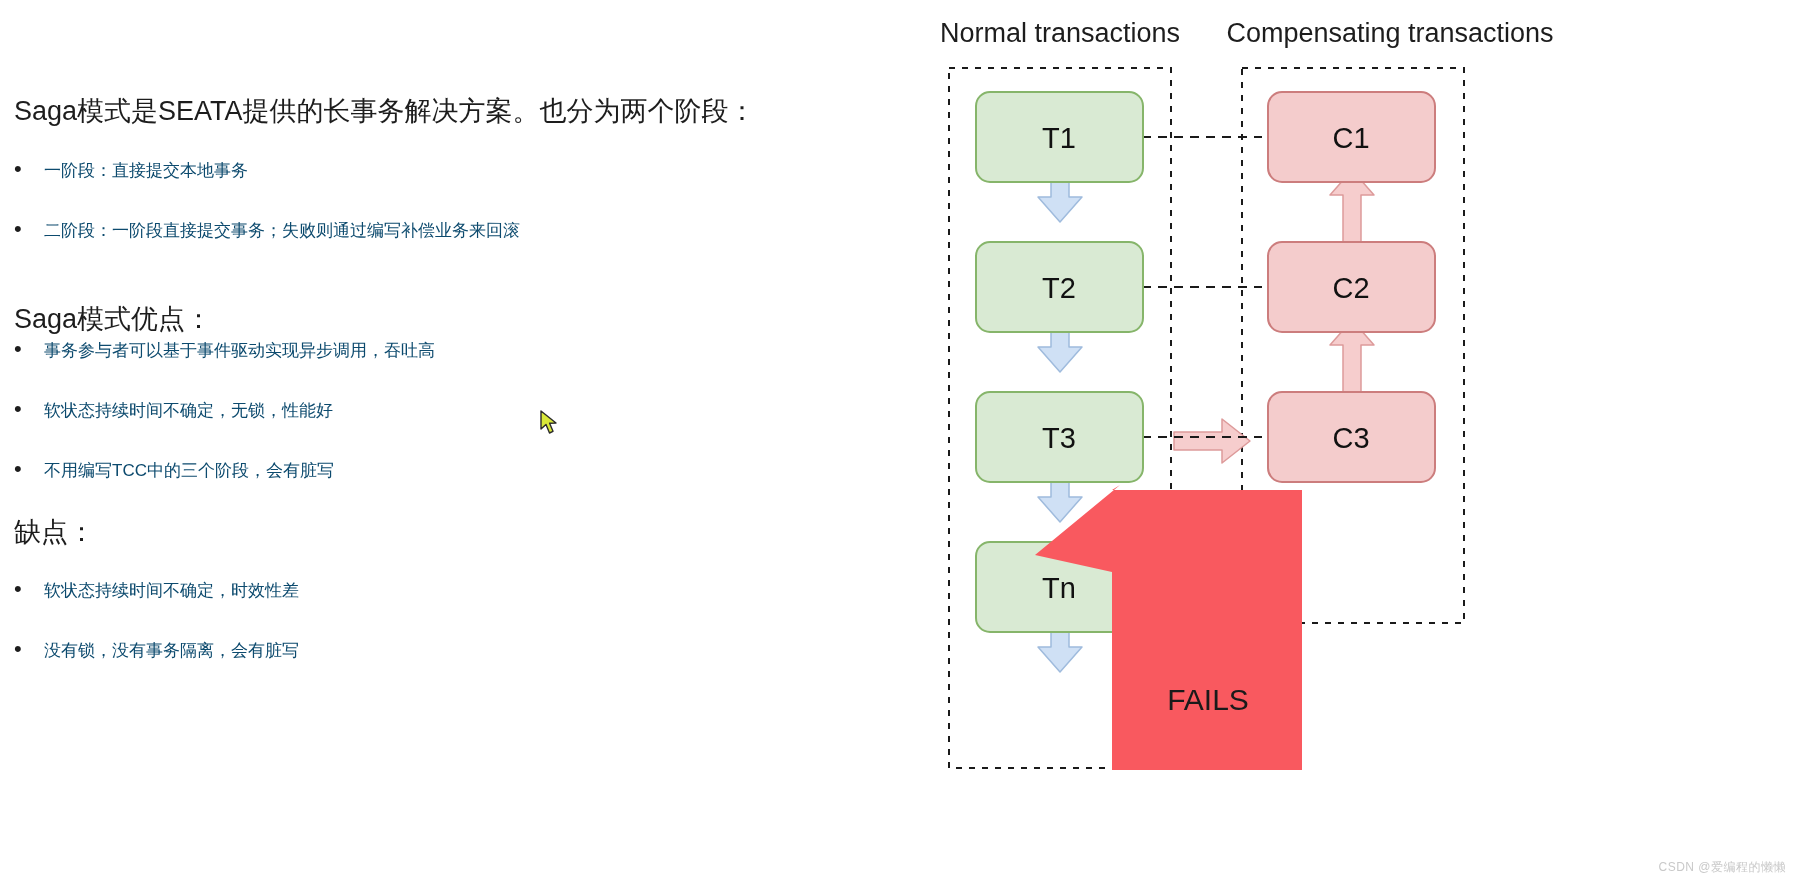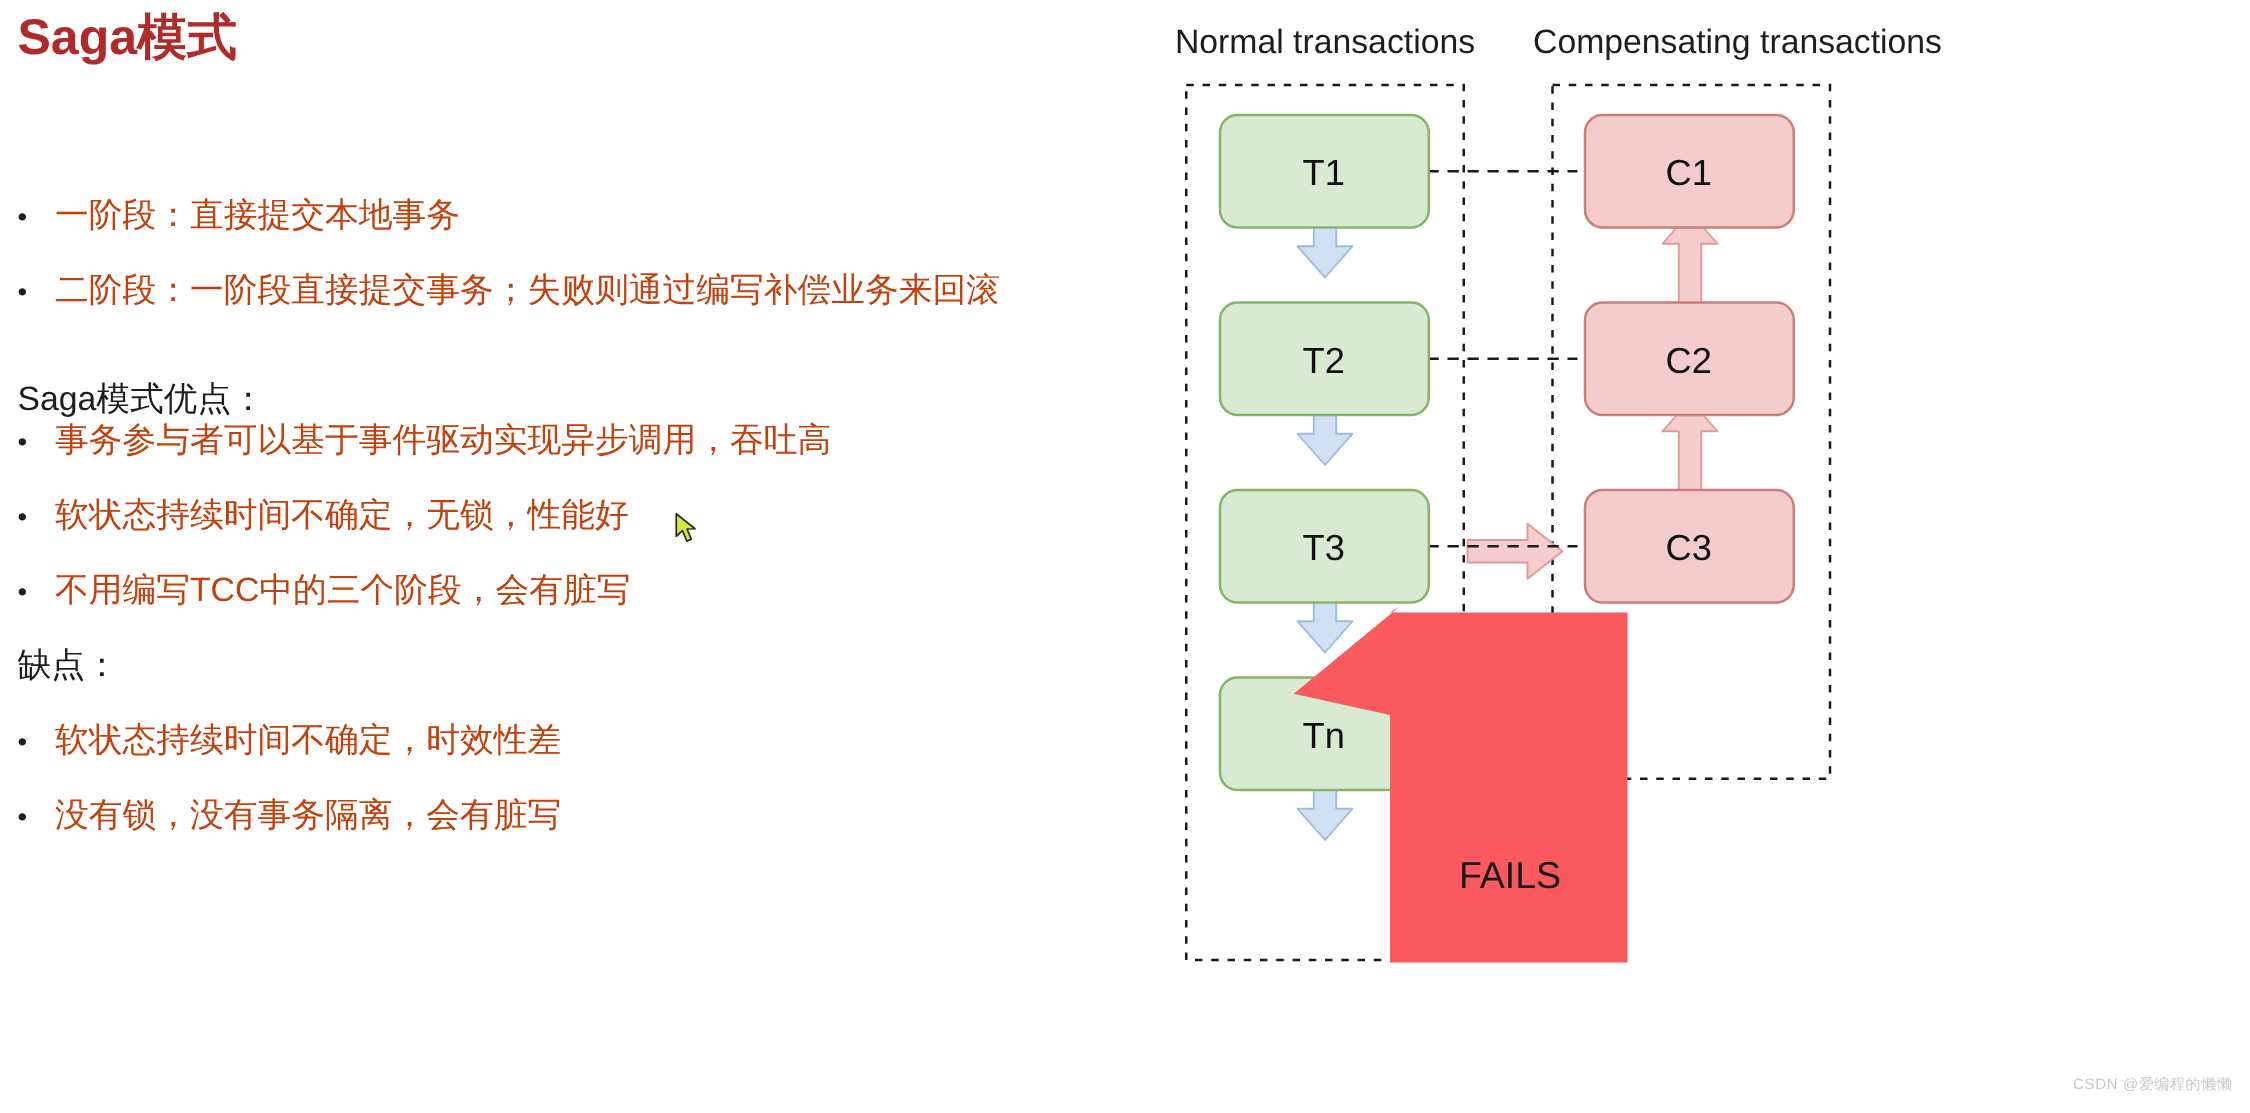--- a/index.html
+++ b/index.html
@@ -55,22 +55,22 @@
     white-space: nowrap;
   }
   .bullet-dot {
     width: 30px;
     font-size: 22px;
     line-height: 1;
     color: #1d1d1d;
     flex: 0 0 30px;
   }
   .bullet-text {
-    font-size: 27px;
-    color: #c2410c;
+    font-size: 17px;
+    color: #0c4a6e;
     line-height: 1.1;
   }
 
   
   #mouse-cursor {
     position: absolute;
     left: 540px;
     top: 410px;
     width: 20px;
     height: 26px;
@@ -96,22 +96,22 @@
     color: #c9c9c9;
     white-space: nowrap;
     letter-spacing: 0.5px;
   }
 </style>
 </head>
 <body>
 
 <div id="left-col">
 
-  <div id="slide-title">Saga模式</div>
-
+
+  <div class="para" style="top:97px;">Saga模式是SEATA提供的长事务解决方案。也分为两个阶段：</div>
 
   <div class="bullet-row" style="top:158px;">
     <span class="bullet-dot">•</span>
     <span class="bullet-text">一阶段：直接提交本地事务</span>
   </div>
 
   <div class="bullet-row" style="top:218px;">
     <span class="bullet-dot">•</span>
     <span class="bullet-text">二阶段：一阶段直接提交事务；失败则通过编写补偿业务来回滚</span>
   </div>

